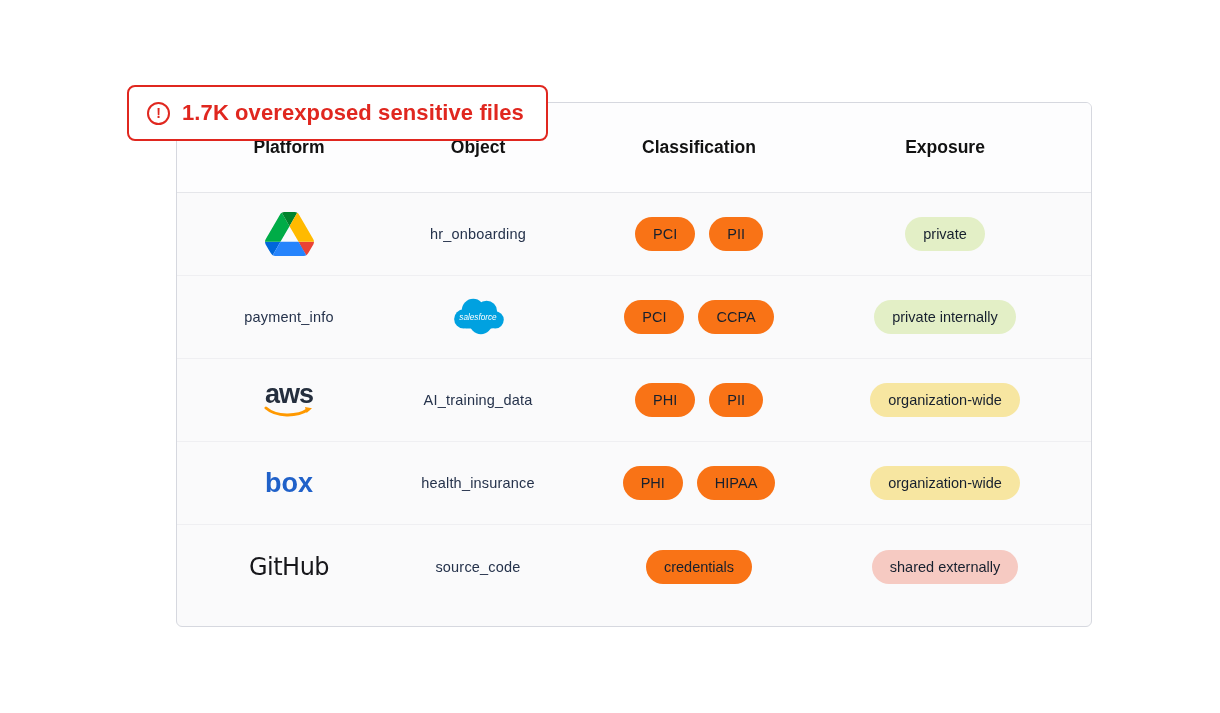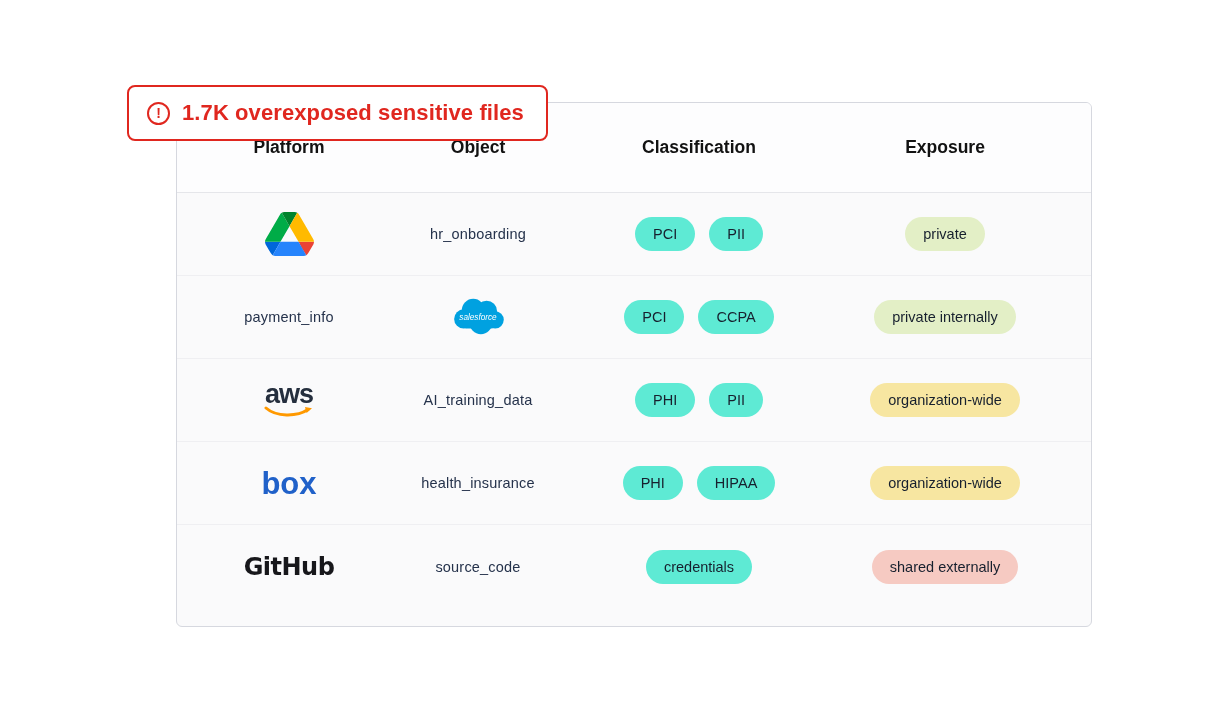--- a/index.html
+++ b/index.html
@@ -33,30 +33,30 @@
   .row { height: 83px; border-bottom: 1px solid #efeff2; }
   .row:last-of-type { border-bottom: none; }
   .cell { display: flex; align-items: center; justify-content: center; gap: 14px; }
   .object-text { font-size: 14.5px; color: #25324b; letter-spacing: 0.2px; }
 
   .pill {
     display: inline-flex; align-items: center; justify-content: center;
     padding: 9px 18px; border-radius: 18px; font-size: 14.5px; color: #17202e;
     white-space: nowrap;
   }
-  .pill-blue   { background: #5eead4; }
+  .pill-blue   { background: #f97316; }
   .pill-green  { background: #e3efc6; }
   .pill-yellow { background: #f7e6a1; }
   .pill-pink   { background: #f6cac2; text-align: right; }
 
   
   .logo-aws { display: flex; flex-direction: column; align-items: center; line-height: 1; }
   .logo-aws .aws-text { font-size: 27px; font-weight: bold; color: #252f3e; letter-spacing: -1px; margin-bottom: -2px; }
-  .logo-box { font-size: 31px; font-weight: bold; color: #2061c9; letter-spacing: 0px; line-height: 1; }
-  .logo-github { font-size: 24px; font-weight: 700; color: #17171b; letter-spacing: -0.5px; font-family: "DejaVu Sans", sans-serif; }
+  .logo-box { font-size: 27px; font-weight: bold; color: #2061c9; letter-spacing: 0px; line-height: 1; }
+  .logo-github { font-size: 24px; font-weight: 400; color: #17171b; letter-spacing: -0.5px; font-family: "DejaVu Sans", sans-serif; }
 </style>
 </head>
 <body>
 
 <div class="stage">
 
   <div class="alert-badge">
     <span class="alert-icon">!</span>
     <span class="alert-text">1.7K overexposed sensitive files</span>
   </div>

